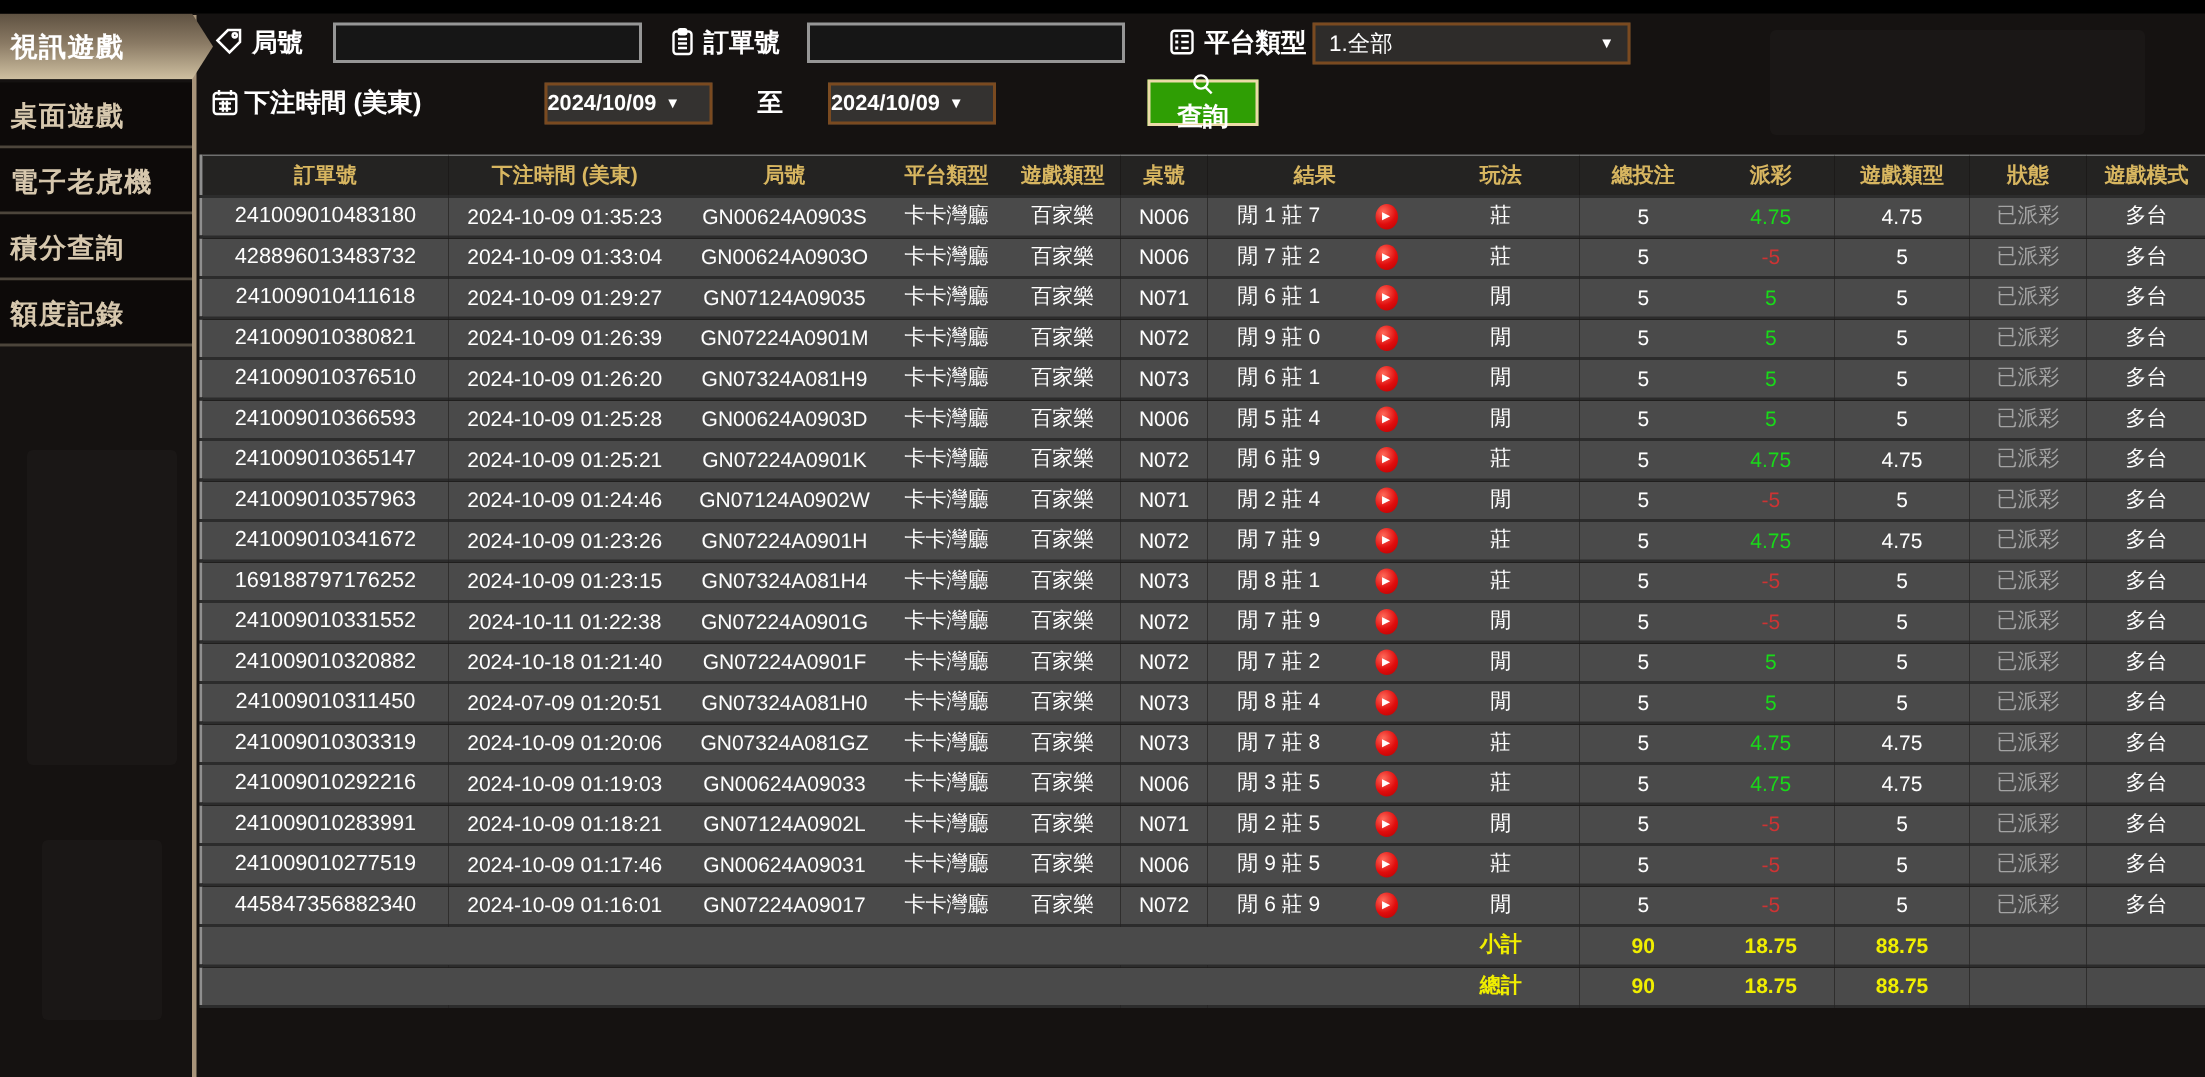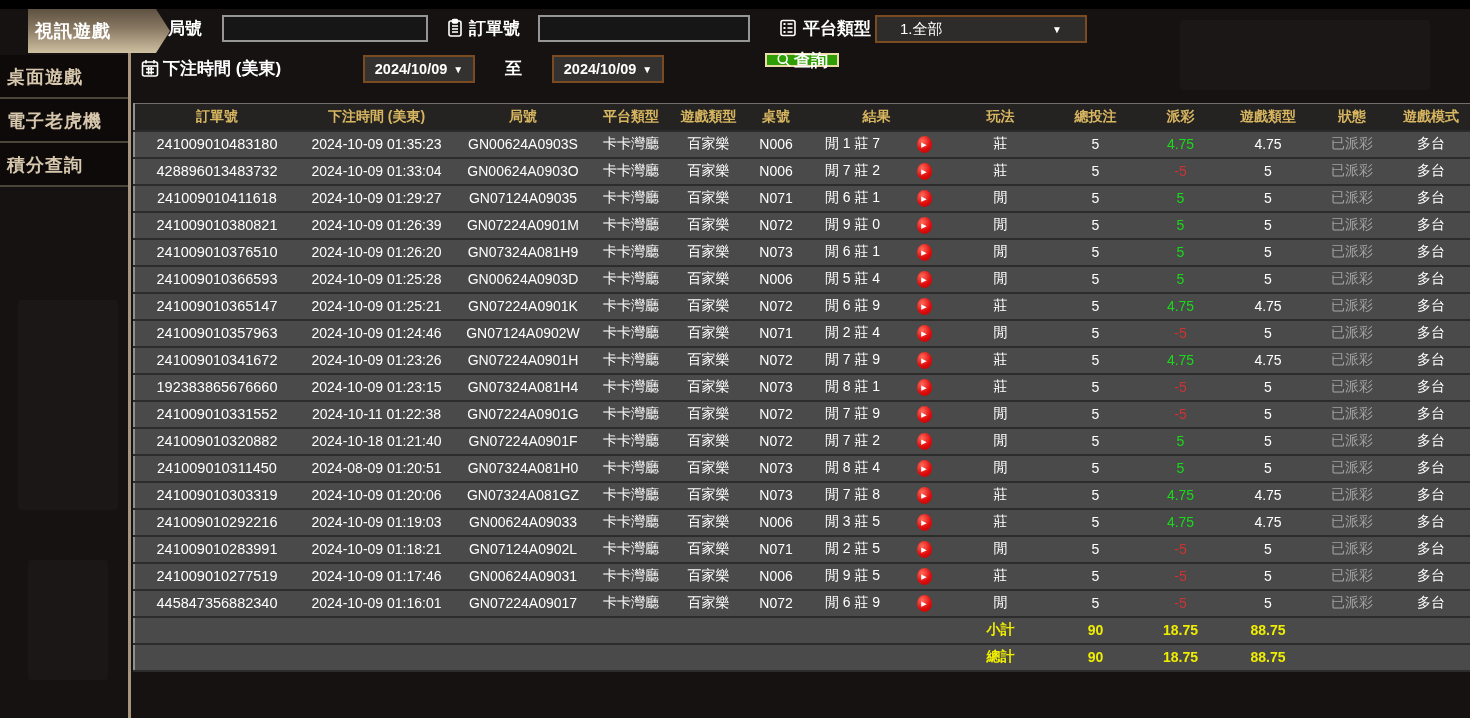--- a/index.html
+++ b/index.html
@@ -15,42 +15,42 @@
 
   
   .sidebar { position:absolute; left:0; top:9px; width:128px; }
   .side-item { position:relative; width:128px; height:44px; line-height:44px;
                padding-left:7px; font-size:18px; font-weight:bold; letter-spacing:1px;
                color:#d6c7ad; background:#0d0a09; border-bottom:2px solid #4c453b;
                cursor:pointer; white-space:nowrap; }
   .side-item.active { width:142px; color:#fff;
       background:linear-gradient(180deg,#5e5141 0%,#8a7a64 45%,#cfc0a1 100%);
       clip-path:polygon(0 0,128px 0,142px 50%,128px 100%,0 100%);
-      border-bottom:none; margin-bottom:2px; z-index:3;margin-left:28px; }
+      border-bottom:none; margin-bottom:2px; z-index:3; }
   .vdivider { position:absolute; left:128px; top:10px; width:3px; height:708px;
               background:#a8947a; z-index:2; }
 
   
   .filters { position:absolute; left:133px; top:9px; width:1337px; height:94px; color:#fff; }
   .f-label { position:absolute; font-size:17px; font-weight:bold; color:#fff; white-space:nowrap; }
   .f-icon { position:absolute; width:20px; height:20px; color:#fff; }
   .f-icon svg { width:100%; height:100%; display:block; }
   .f-input { position:absolute; height:27px; background:#161616; border:2px solid #969696;
              color:#fff; font-size:14px; padding:0 6px; outline:none; }
   .f-select { position:absolute; height:28px; background:#2e2c2a; border:2px solid #7a4a20;
               color:#fff; font-size:15px; display:flex; align-items:center;
-              justify-content:space-between; padding:0 23px; cursor:pointer; }
+              justify-content:space-between; padding:0 9px; cursor:pointer; }
   .f-date { position:absolute; height:28px; background:#343230; border:2px solid #7a4a20;
             color:#fff; font-size:14.5px; font-weight:bold; display:flex; align-items:center;
-            justify-content:center; gap:6px; cursor:pointer; }
+            gap:6px; cursor:pointer; }
   .arrow-glyph { font-size:10px; color:#fff; }
-  .btn-search { position:absolute; left:632px; top:44px; width:74px; height:14px;
+  .btn-search { position:absolute; left:632px; top:44px; width:74px; height:31px;
                 background:#2f9e04; border:2px solid #ecdba8; color:#fff;
                 font-size:17px; font-weight:bold; display:flex; align-items:center;
-                justify-content:center; gap:2px; cursor:pointer; }
+                justify-content:center; gap:2px; cursor:pointer;flex-direction:column; }
   .btn-search svg { width:16px; height:16px; }
 
   
   .grid-wrap { position:absolute; left:133px; top:103px; width:1337px; }
   table { width:1337px; border-collapse:collapse; table-layout:fixed;
           border-left:2px solid #8f8f8f; border-top:1px solid #6f6f6f; }
   th { background:#242322; color:#d8b660; font-size:14px; font-weight:bold;
        height:27px; border-bottom:2px solid #2c2c2c; white-space:nowrap; overflow:hidden; }
   td { background:#4a4a4a; color:#fff; font-size:14px; text-align:center; height:27px;
        border-bottom:2px solid #2c2c2c; white-space:nowrap; overflow:hidden; }
@@ -73,20 +73,21 @@
   <div class="ghost" style="left:18px; top:300px; width:100px; height:210px;"></div>
   <div class="ghost" style="left:28px; top:560px; width:80px; height:120px;"></div>
   <div class="ghost" style="left:1180px; top:20px; width:250px; height:70px;"></div>
 
   <div class="vdivider"></div>
   <nav class="sidebar">
     <div class="side-item active">視訊遊戲</div>
     <div class="side-item">桌面遊戲</div>
     <div class="side-item">電子老虎機</div>
     <div class="side-item">積分查詢</div>
+    <div class="side-item">額度記錄</div>
   </nav>
 
   <div class="filters">
     <span class="f-icon" style="left:10px; top:9px;">
       <svg viewBox="0 0 20 20" fill="none" stroke="#fff" stroke-width="1.7">
         <path d="M2 9 L9 2 L17 2 L17 10 L10 17 Z" transform="rotate(0 10 10)"></path>
         <circle cx="13.5" cy="5.5" r="1.4"></circle>
       </svg>
     </span>
     <span class="f-label" style="left:35px; top:8px;">局號</span>
@@ -328,21 +329,21 @@
             <td>閒 7 莊 9</td>
             <td><span class="play-btn">▶</span></td>
             <td>莊</td>
             <td>5</td>
             <td class="pos">4.75</td>
             <td>4.75</td>
             <td class="status">已派彩</td>
             <td>多台</td>
           </tr>
           <tr>
-            <td class="c-order">192383865676660</td>
+            <td class="c-order">169188797176252</td>
             <td>2024-10-09 01:23:15</td>
             <td>GN07324A081H4</td>
             <td>卡卡灣廳</td>
             <td>百家樂</td>
             <td>N073</td>
             <td>閒 8 莊 1</td>
             <td><span class="play-btn">▶</span></td>
             <td>莊</td>
             <td>5</td>
             <td class="neg">-5</td>
@@ -377,21 +378,21 @@
             <td><span class="play-btn">▶</span></td>
             <td>閒</td>
             <td>5</td>
             <td class="pos">5</td>
             <td>5</td>
             <td class="status">已派彩</td>
             <td>多台</td>
           </tr>
           <tr>
             <td class="c-order">241009010311450</td>
-            <td>2024-08-09 01:20:51</td>
+            <td>2024-07-09 01:20:51</td>
             <td>GN07324A081H0</td>
             <td>卡卡灣廳</td>
             <td>百家樂</td>
             <td>N073</td>
             <td>閒 8 莊 4</td>
             <td><span class="play-btn">▶</span></td>
             <td>閒</td>
             <td>5</td>
             <td class="pos">5</td>
             <td>5</td>

